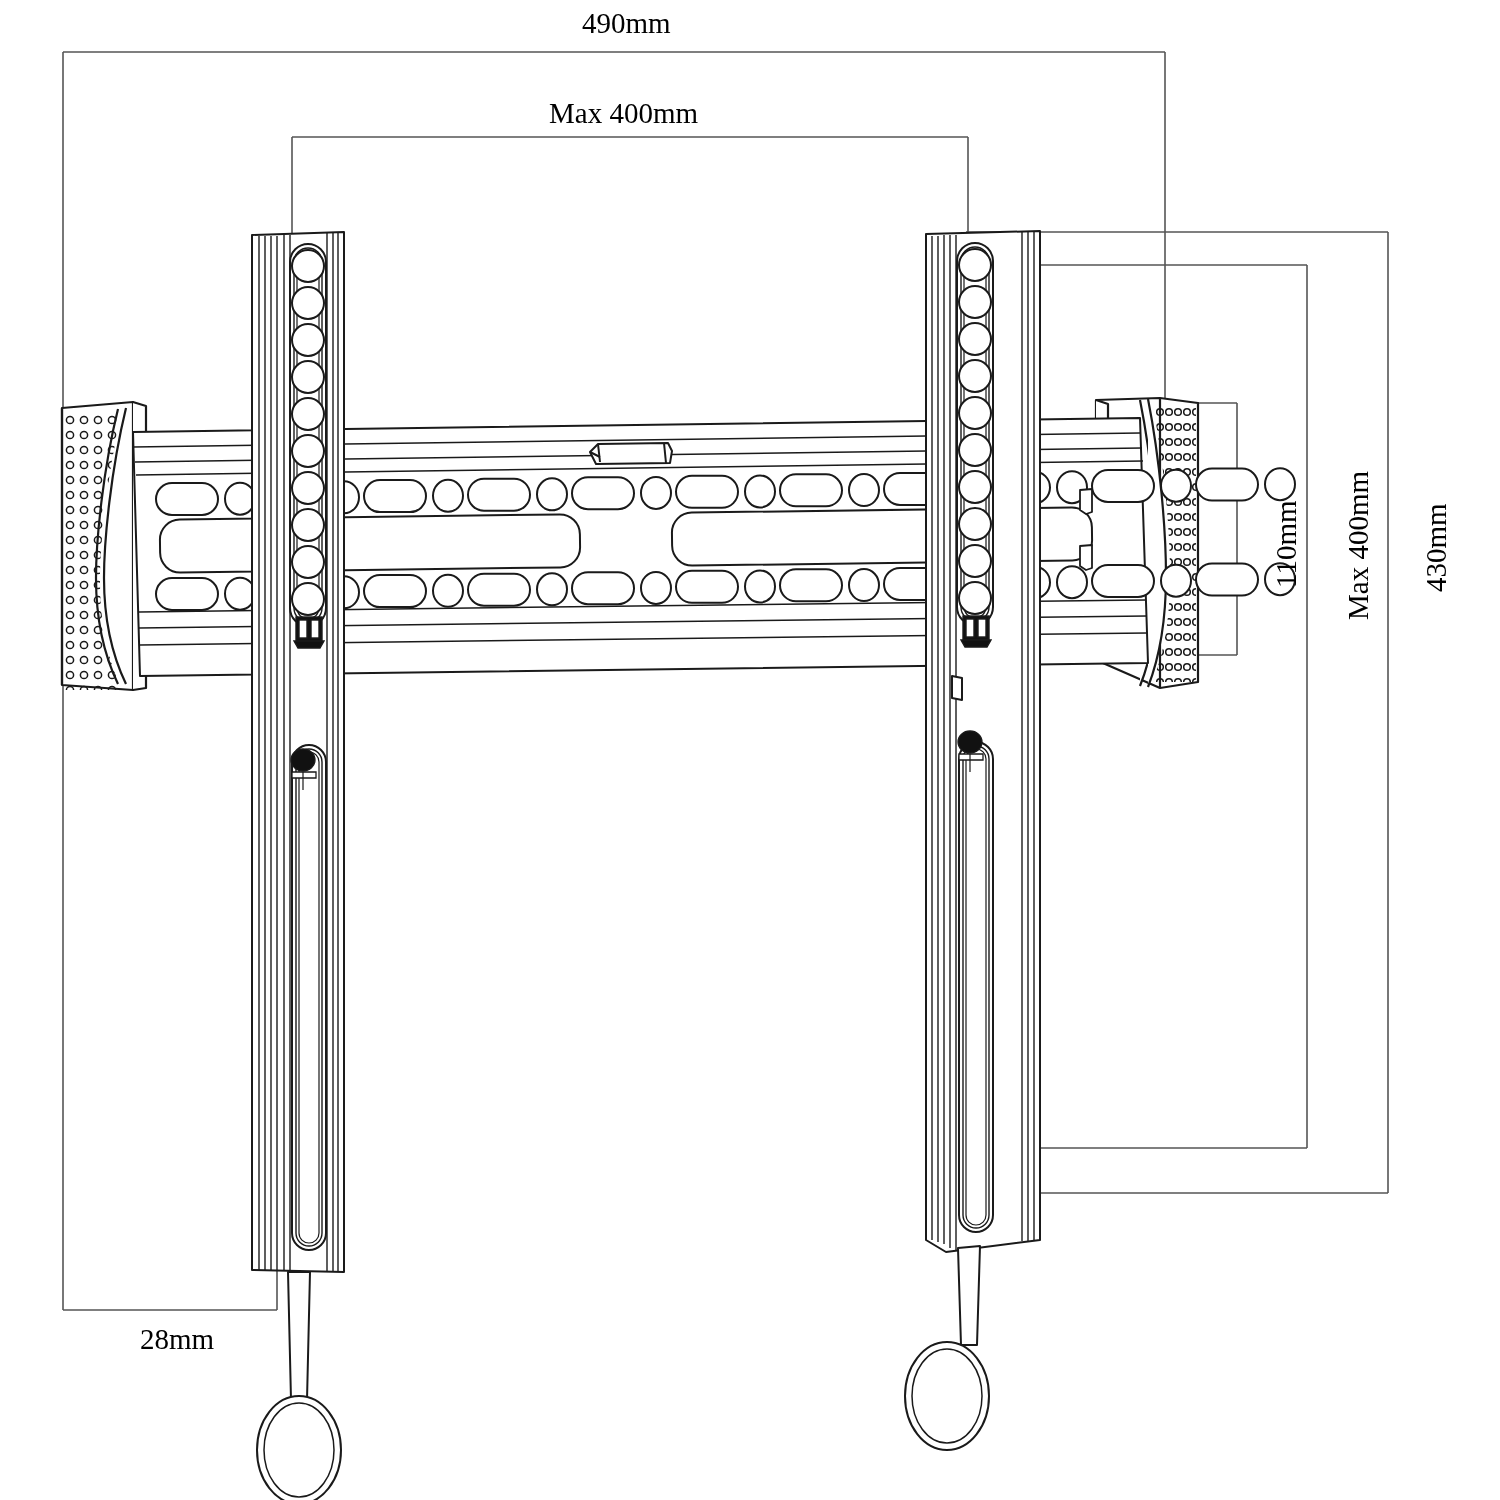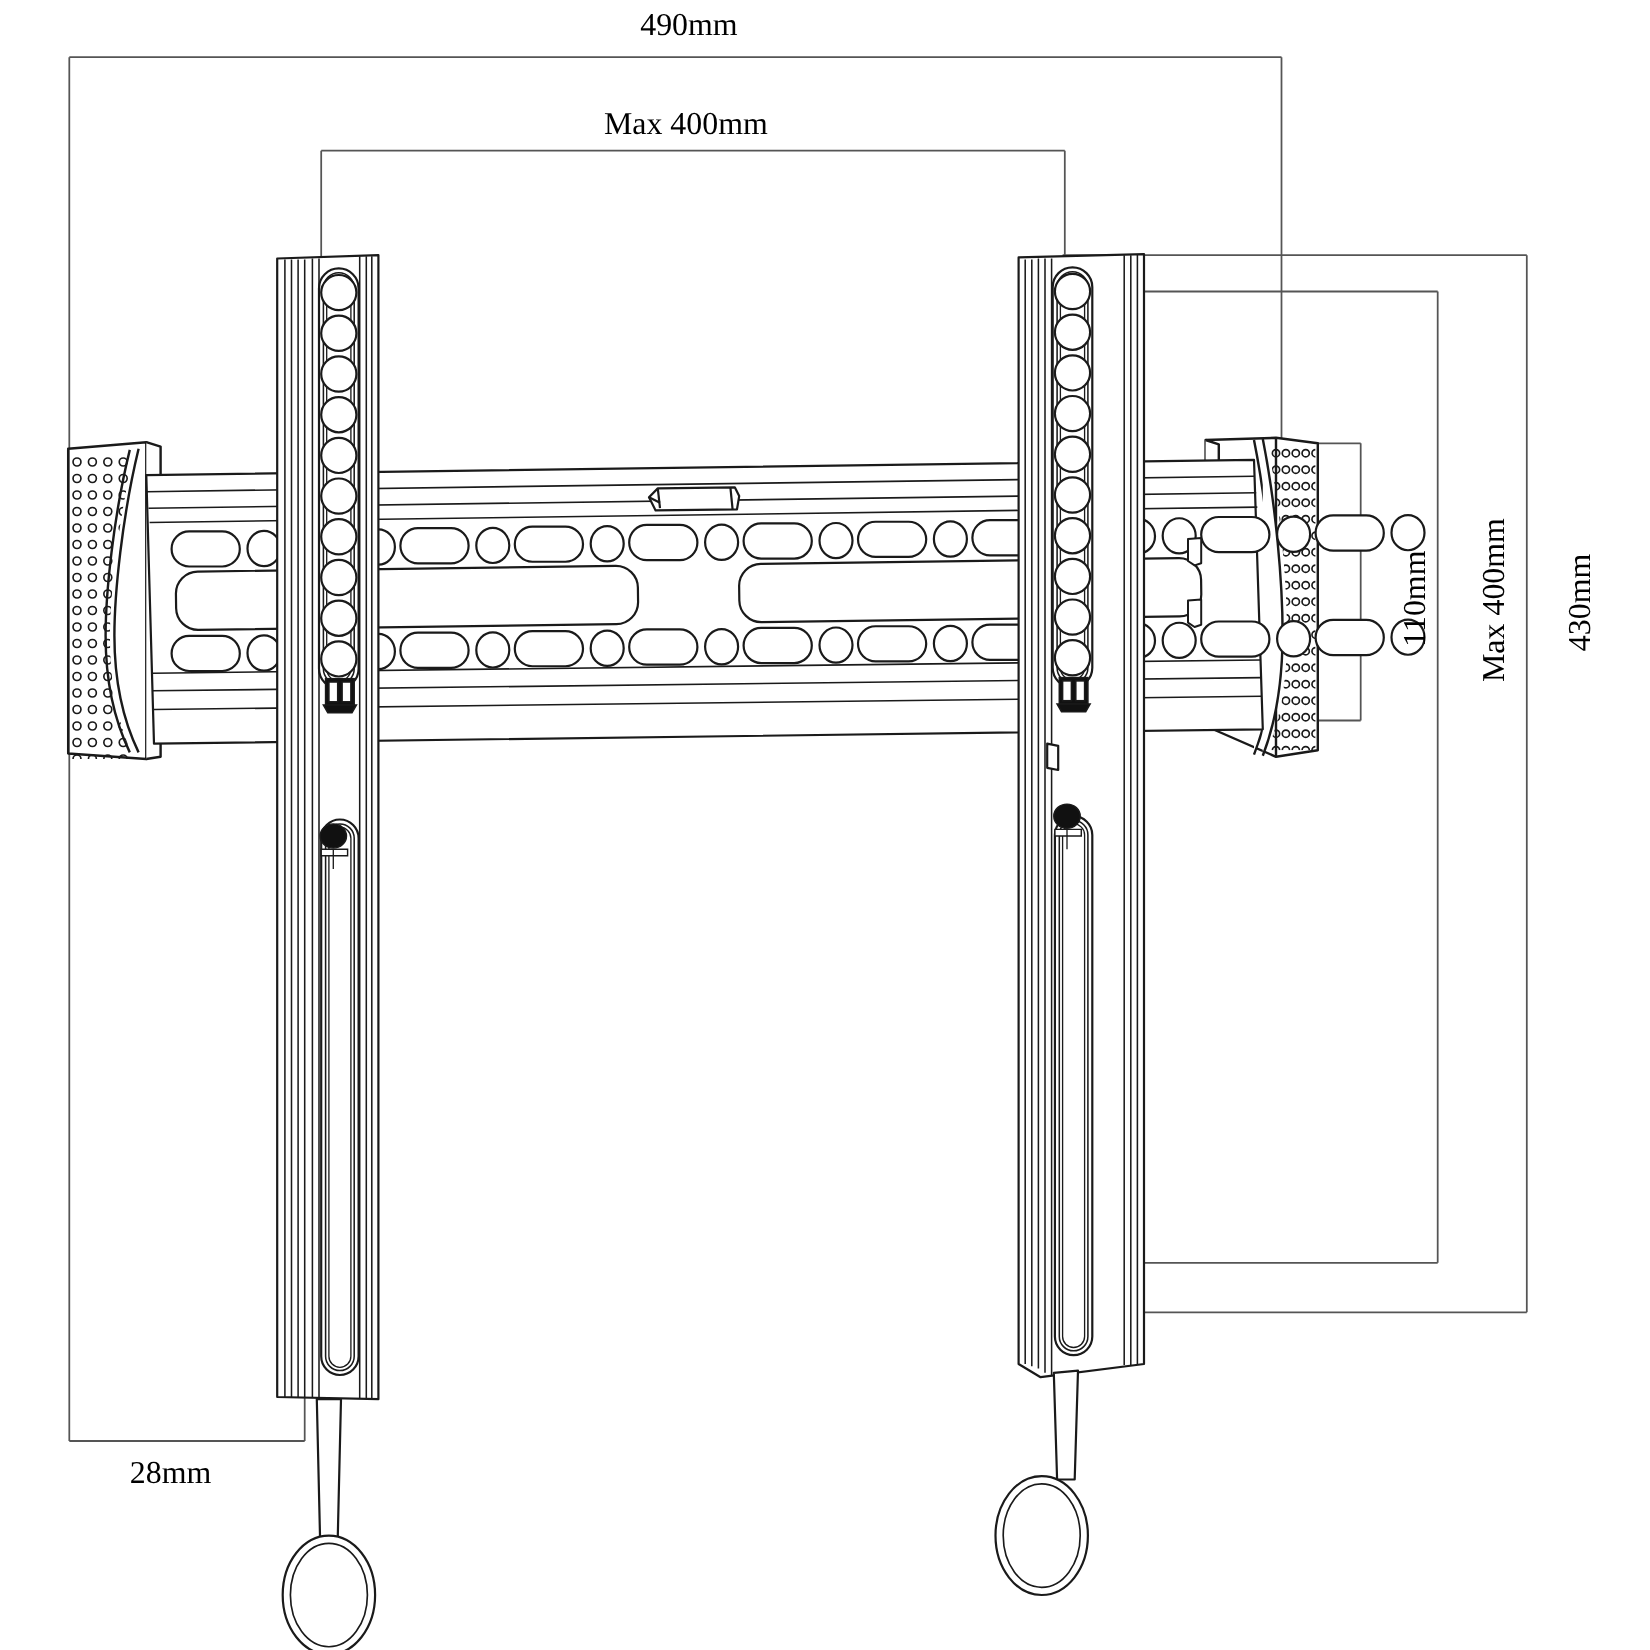--- a/index.html
+++ b/index.html
@@ -508,15 +508,15 @@
 <div class="dim-label" style="left:582px; top:9px;">490mm</div>
 
 <div class="dim-label" style="left:549px; top:99px;">Max 400mm</div>
 
 <div class="dim-label vert" style="left:1272px; top:588px;">110mm</div>
 
 <div class="dim-label vert" style="left:1344px; top:620px;">Max 400mm</div>
 
 <div class="dim-label vert" style="left:1422px; top:592px;">430mm</div>
 
-<div class="dim-label" style="left:118px; top:1325px;">28mm</div>
+<div class="dim-label" style="left:140px; top:1325px;">28mm</div>
 
 </div>
 
 </body></html>

